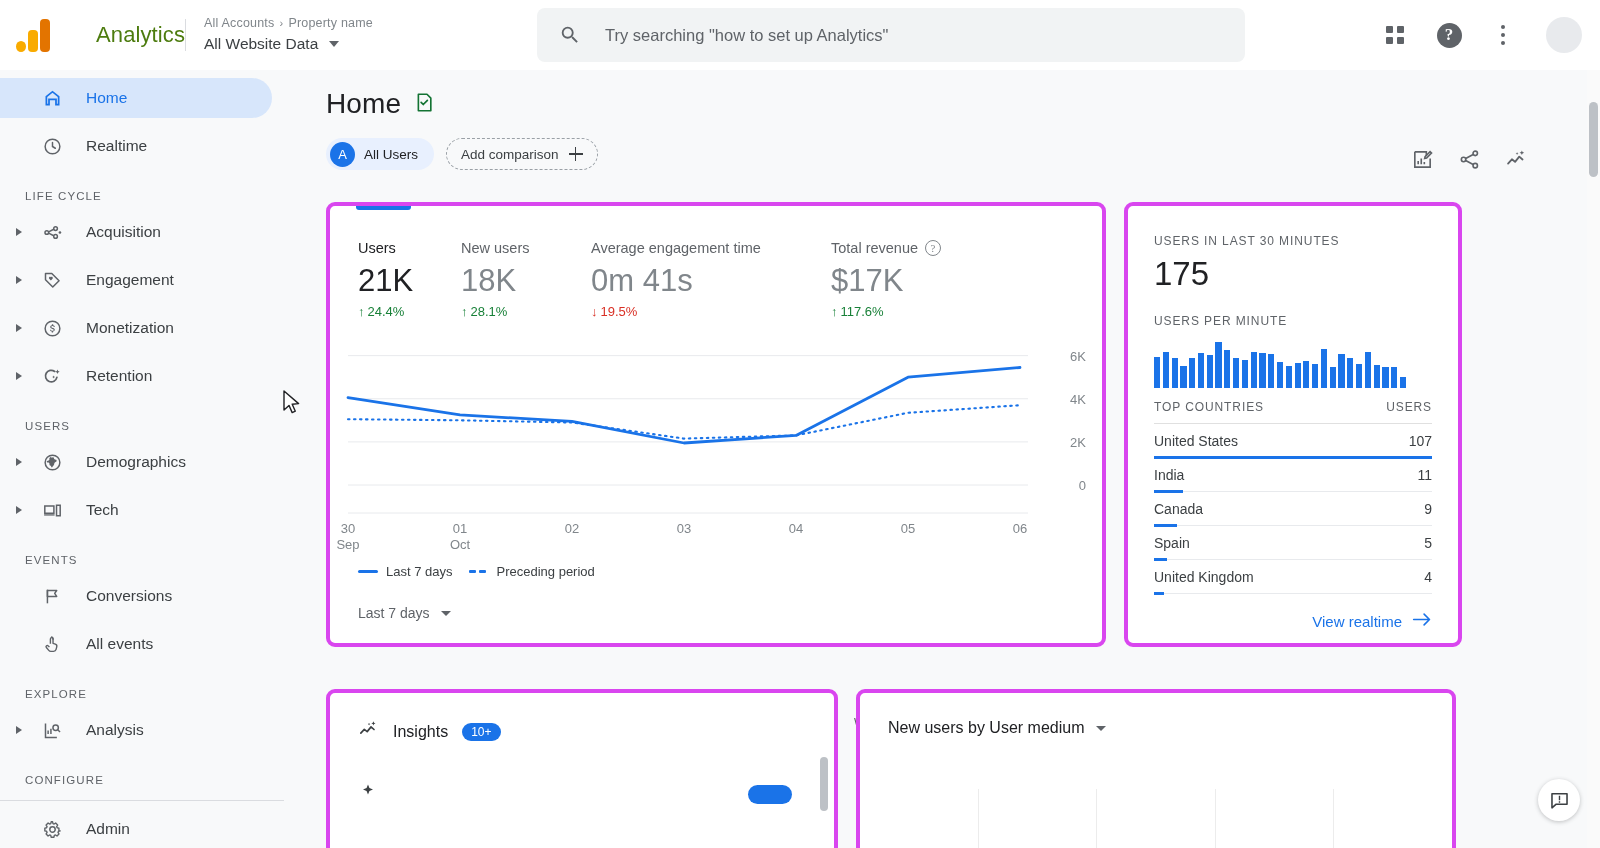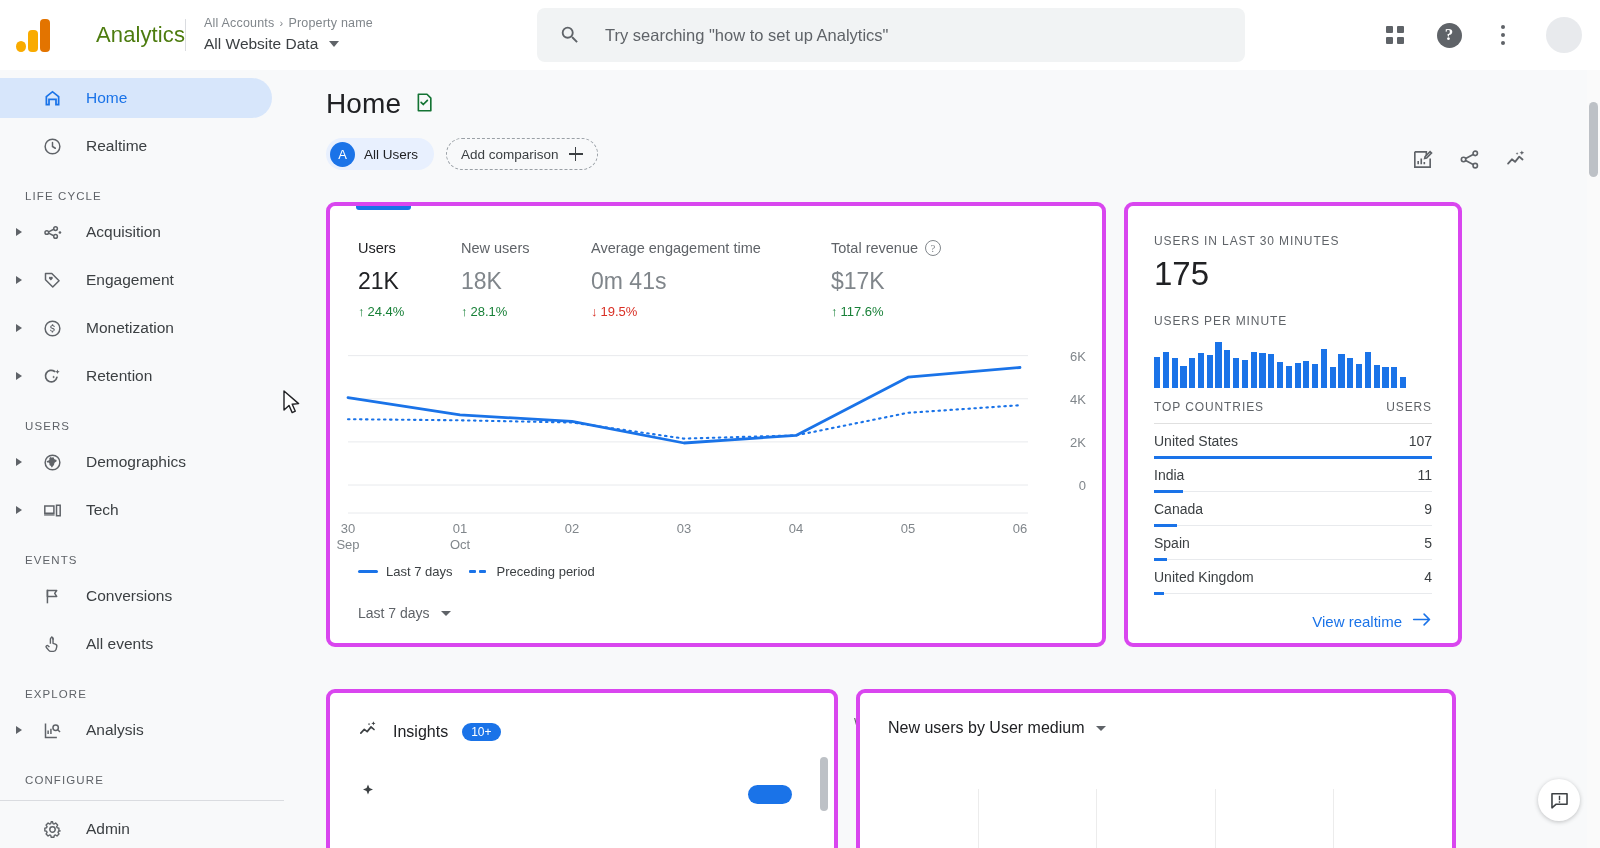--- a/index.html
+++ b/index.html
@@ -161,21 +161,21 @@
   .m-label {
     font-size: 14.5px; color: #5f6368; line-height: 20px; display: flex; align-items: center; gap: 7px;
   }
   .m-label.dark { color: #202124; }
   .qmark {
     width: 16px; height: 16px; border-radius: 50%; border: 1.4px solid #80868b;
     color: #80868b; font-size: 11px; display: inline-flex; align-items: center;
     justify-content: center; cursor: pointer; font-family: "Liberation Serif", serif;
   }
   .m-value {
-    font-size: 23px; color: #80868b; line-height: 42px; margin-top: 2px; font-weight: 400;
+    font-size: 31px; color: #80868b; line-height: 42px; margin-top: 2px; font-weight: 400;
   }
   .m-value.dark { color: #202124; }
   .m-delta { font-size: 13px; margin-top: 2px; display: flex; align-items: center; gap: 3px; }
   .m-delta.up { color: #188038; }
   .m-delta.down { color: #d93025; }
 
   .chartbox { position: relative; margin: 14px 0 0 0; width: 780px; height: 225px; }
   .chart-legend {
     display: flex; align-items: center; gap: 16px; padding-left: 28px; margin-top: 6px;
     font-size: 13px; color: #3c4043;

